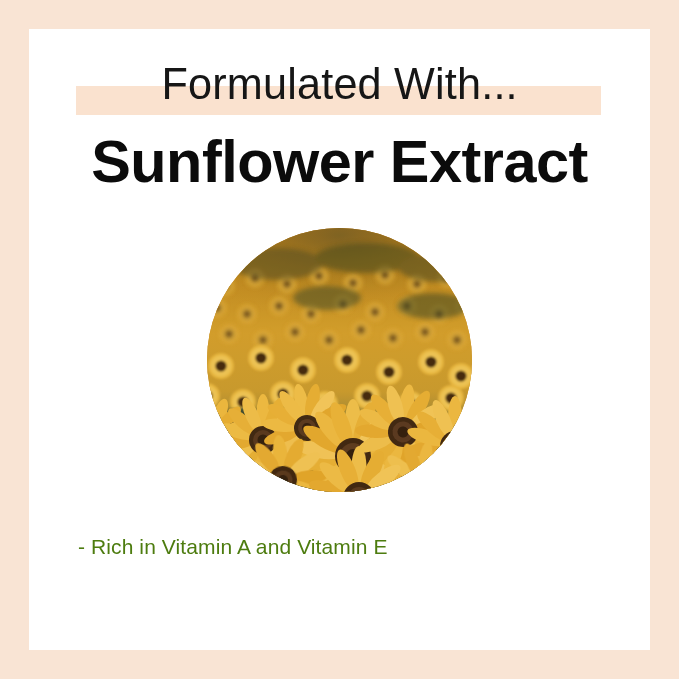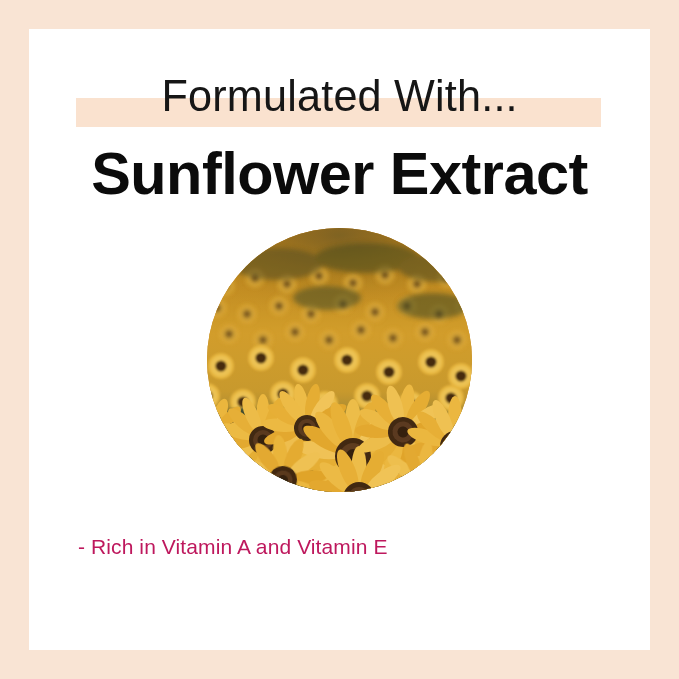--- a/index.html
+++ b/index.html
@@ -30,21 +30,21 @@
     height: 621px;
     background: #ffffff;
     box-sizing: border-box;
     overflow: hidden;
   }
 
   
   .headline-area {
     position: absolute;
     left: 0;
-    top: 16px;
+    top: 4px;
     width: 621px;
     height: 190px;
   }
 
   .eyebrow-wrap {
     position: absolute;
     left: 0;
     top: 20px;
     width: 621px;
     height: 62px;
@@ -111,21 +111,21 @@
   .bullets {
     position: absolute;
     left: 49px;         
     top: 505px;         
     width: 560px;
   }
 
   .bullet {
     font-size: 21px;
     line-height: 26px;
-    color: #be185d;
+    color: #4d7c0f;
     font-weight: 400;
     letter-spacing: 0.1px;
     white-space: nowrap;
   }
 
   .bullet + .bullet {
     margin-top: 19px;
   }
 </style>
 </head>

